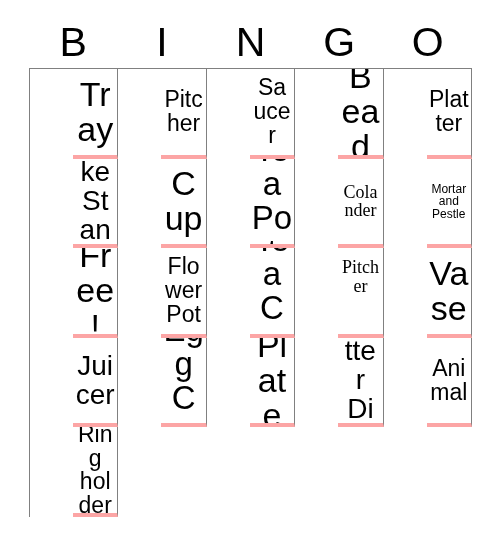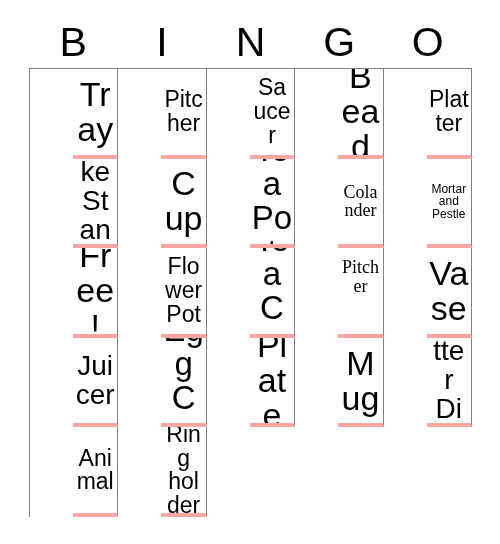--- a/index.html
+++ b/index.html
@@ -159,23 +159,20 @@
       </div>
       <div class="cell t-lg">
         <span class="cell-text">Juicer</span>
       </div>
       <div class="cell t-xl">
         <span class="cell-text">Egg Cup</span>
       </div>
       <div class="cell t-xxl">
         <span class="cell-text">Plate</span>
       </div>
-      <div class="cell t-xxl">
-        <span class="cell-text">Mug</span>
-      </div>
       <div class="cell t-lg">
         <span class="cell-text">Butter Dish</span>
       </div>
       <div class="cell t-md">
         <span class="cell-text">Animal</span>
       </div>
       <div class="cell t-md">
         <span class="cell-text">Ring holder</span>
       </div>
     </div>

